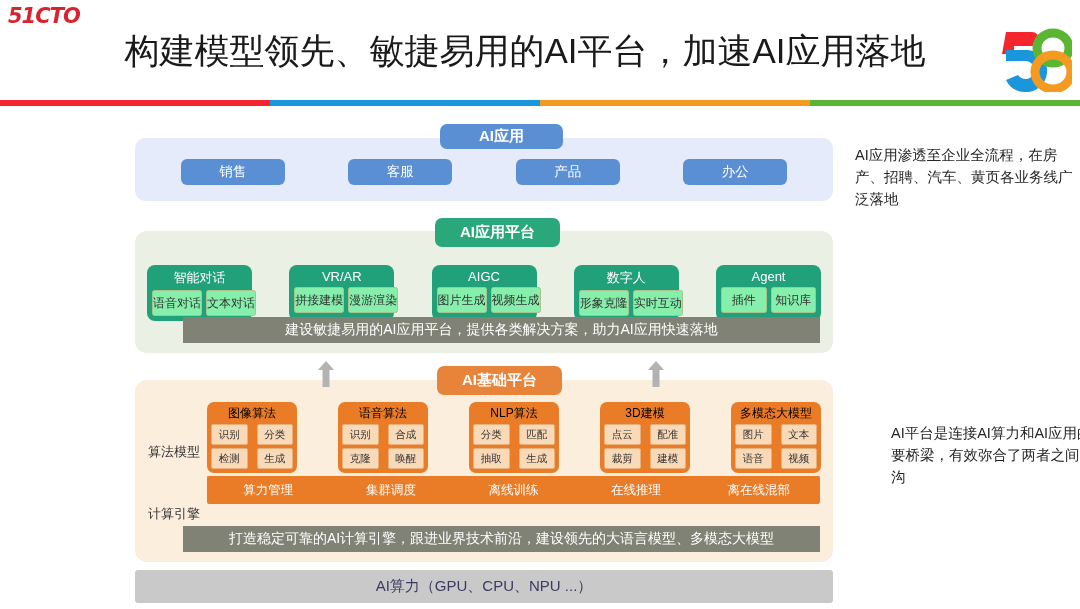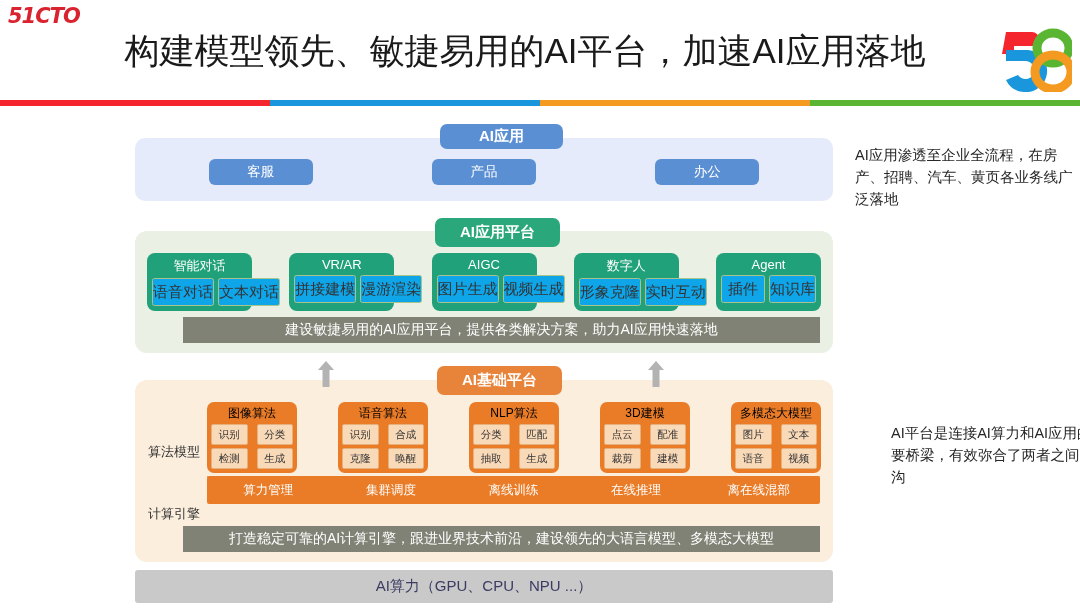--- a/index.html
+++ b/index.html
@@ -71,29 +71,30 @@
     width: 698px; height: 122px;
     background: #eaf0e3; border-radius: 12px;
   }
   .plat-cards {
     position: absolute; left: 12px; top: 22px; right: 12px;
     display: flex; justify-content: space-between;
   }
   .gcard {
     width: 105px; background: #21a179; border-radius: 8px;
     padding: 3px 5px 5px 5px;
+    margin-top: 12px;
   }
   .gcard-title {
     color: #ffffff; font-size: 13px; text-align: center;
     padding: 1px 0 3px 0; font-weight: 500;
   }
   .gcard-subs { display: flex; gap: 4px; }
   .gsub {
-    flex: 1; background: #0ea5e9; color: #333333;
-    font-size: 15px; text-align: center; padding: 3.5px 0;
+    flex: 1; background: #86efac; color: #333333;
+    font-size: 12px; text-align: center; padding: 3.5px 0;
     border-radius: 2.5px; border: 1px solid #a8c48a;
     white-space: nowrap;
   }
   .banner-grey {
     position: absolute; left: 48px; right: 13px; bottom: 10px;
     height: 26px; background: #808275; color: #ffffff;
     font-size: 14px; display: flex; align-items: center; justify-content: center;
   }
 
   
@@ -190,20 +191,21 @@
     <div class="divider-seg" style="background:#f59a20"></div>
     <div class="divider-seg" style="background:#5ab532"></div>
   </div>
 </div>
 
 <div class="diagram">
 
   <div class="tag tag-app">AI应用</div>
   <div class="app-band">
     <div class="app-chips">
+      <div class="chip-blue">销售</div>
       <div class="chip-blue">客服</div>
       <div class="chip-blue">产品</div>
       <div class="chip-blue">办公</div>
     </div>
   </div>
 
   <div class="tag tag-plat">AI应用平台</div>
   <div class="plat-band">
     <div class="plat-cards">
 

